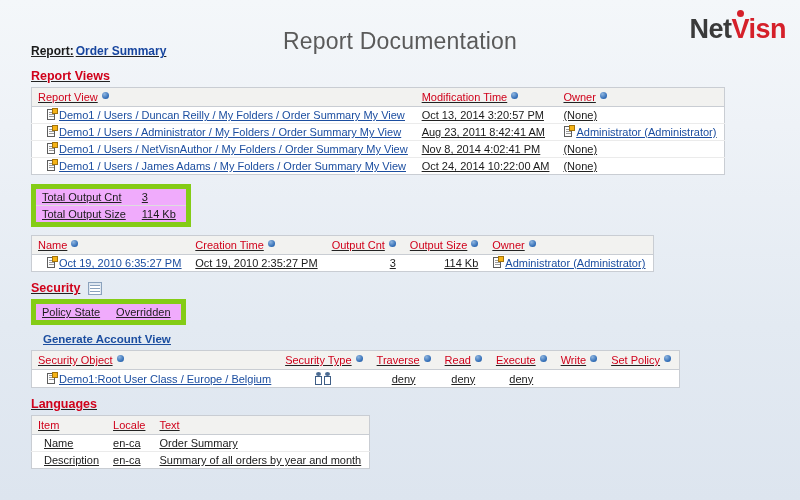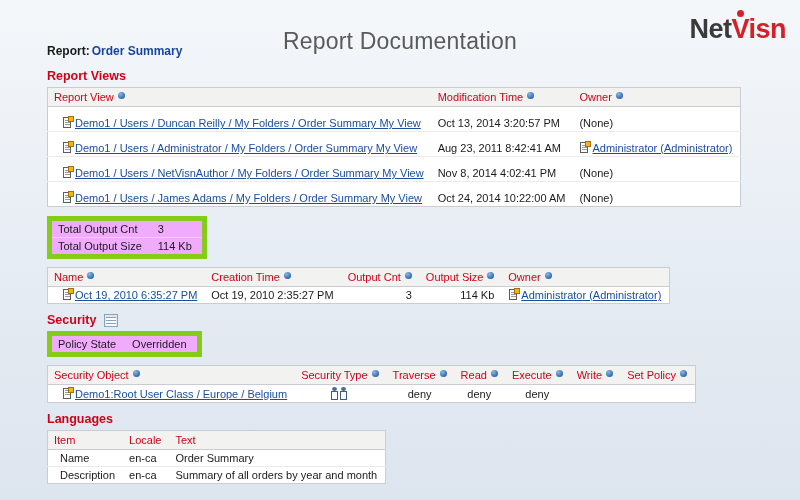--- a/index.html
+++ b/index.html
@@ -50,22 +50,23 @@
     font-size: 23px;
     font-weight: normal;
     color: #5a5a5a;
     letter-spacing: 0.2px;
   }
 
   
   #content {
     position: absolute;
     top: 44px;
-    left: 47px;
+    left: 31px;
     width: 700px;
+    text-decoration: underline;
   }
 
   .report-line {
     font-size: 12px;
     font-weight: bold;
     color: #1b1b1b;
     margin-bottom: 11px;
   }
   .report-line .rl-value {
     color: #17459e;
@@ -155,21 +156,21 @@
     width: 6px; height: 6px;
     background: #f5b316;
     border: 1px solid #a2720a;
     box-sizing: border-box;
   }
 
   
   #tbl-views { width: 668px; }
   #tbl-views th.c-view { width: 362px; }
   #tbl-views th.c-mod  { width: 152px; }
-  #tbl-views td { padding-top: 10px; padding-bottom: 2px; }
+  #tbl-views td { padding-top: 2px; padding-bottom: 2px; }
   #tbl-views td.c-view { padding-left: 14px; }
 
   
   table.kv {
     border-collapse: collapse;
     background: #f0abfc;
     border: 5px solid #84cc16;
     font-size: 11px;
     margin-bottom: 8px;
   }
@@ -365,20 +366,23 @@
 
     <table class="kv" id="tbl-policy">
       <tbody>
         <tr>
           <td class="k">Policy State</td>
           <td class="v">Overridden</td>
         </tr>
       </tbody>
     </table>
 
+    <div id="sec-link-wrap">
+      <a href="#" class="std-link">Generate Account View</a>
+    </div>
 
     <table class="grid" id="tbl-security">
       <thead>
         <tr>
           <th class="c-obj"><span>Security Object</span><span class="hdr-icon"></span></th>
           <th class="c-type"><span>Security Type</span><span class="hdr-icon"></span></th>
           <th class="c-trav"><span>Traverse</span><span class="hdr-icon"></span></th>
           <th class="c-read"><span>Read</span><span class="hdr-icon"></span></th>
           <th class="c-exec"><span>Execute</span><span class="hdr-icon"></span></th>
           <th class="c-write"><span>Write</span><span class="hdr-icon"></span></th>

